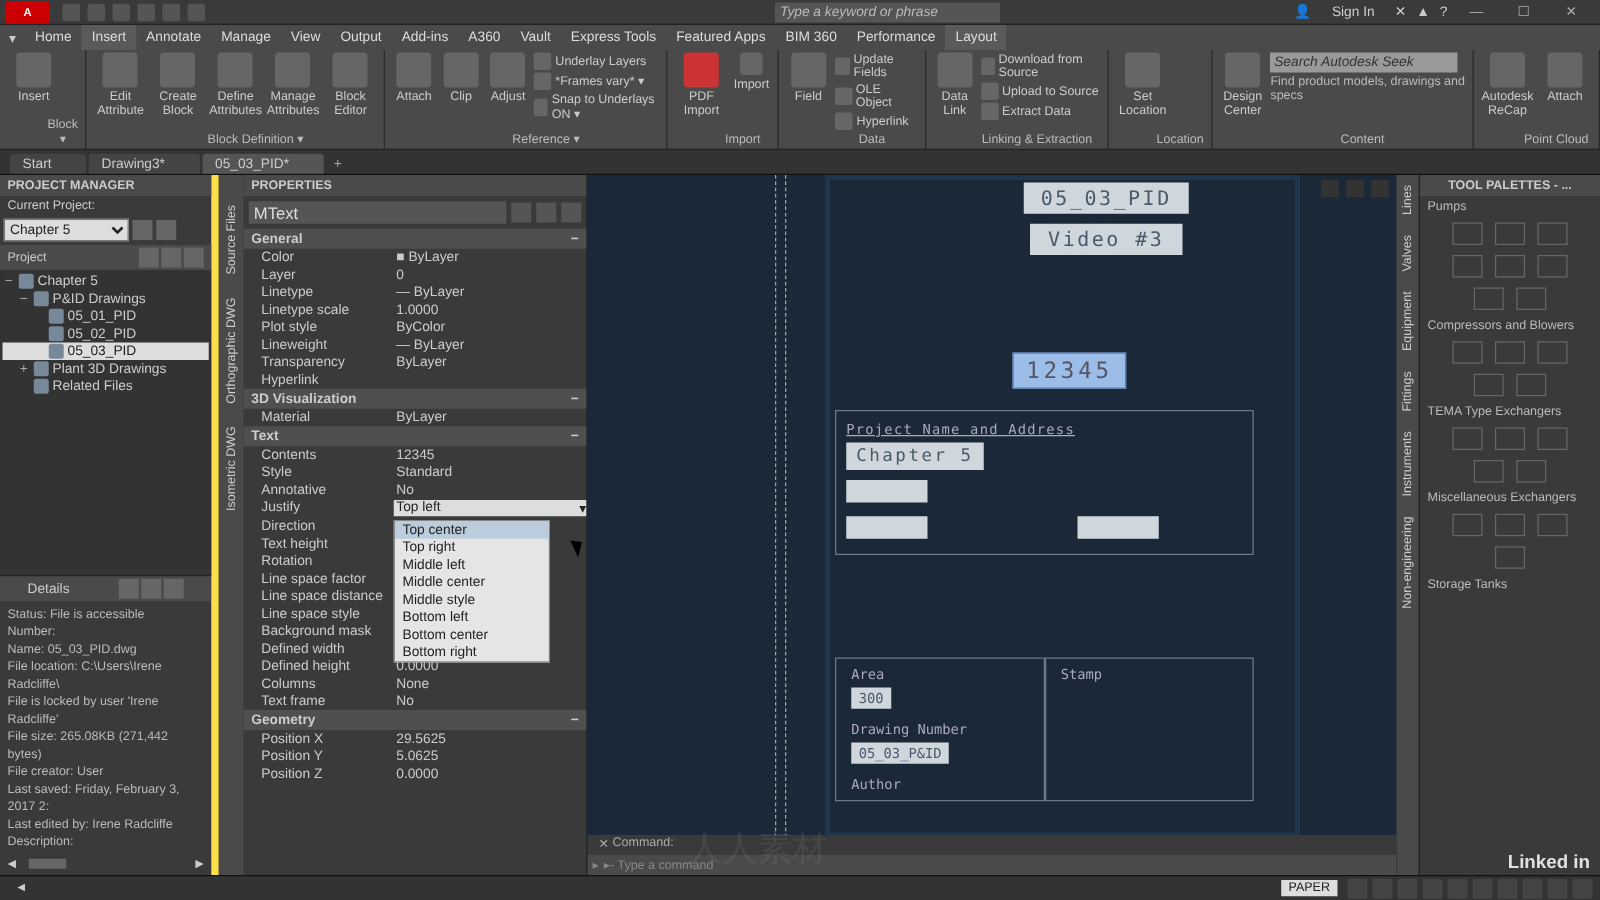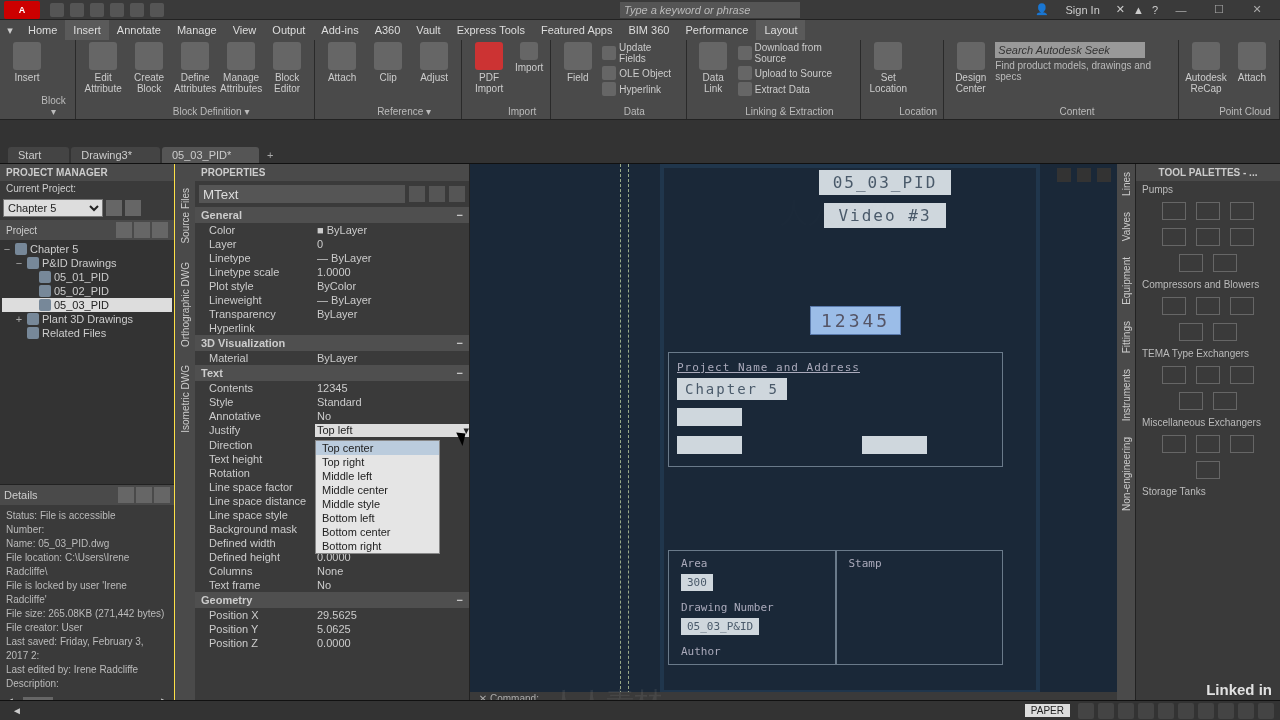--- a/index.html
+++ b/index.html
@@ -20,41 +20,41 @@
 .rgroup-body { flex:1; display:flex; gap:4px; align-items:flex-start; }
 .rgroup-title { font-size:10px; color:#bbb; text-align:center; padding-top:2px;margin-left:32px; }
 .rbtn-lg { display:flex; flex-direction:column; align-items:center; width:42px; gap:2px; }
 .rbtn-lg .ic { width:28px; height:28px; background:#666; border-radius:3px; }
 .rbtn-lg .lb { font-size:10px; text-align:center; line-height:1.1; }
 .rstack { display:flex; flex-direction:column; gap:2px; }
 .rline { display:flex; align-items:center; gap:3px; font-size:10px; }
 .rline .sic { width:14px; height:14px; background:#666; border-radius:2px; }
 .rsearch { width:150px; height:16px; background:#999; color:#333; padding:0 3px; display:flex; align-items:center; font-style:italic; }
 .rtxt { font-size:10px; color:#bbb; max-width:180px; }
-.filetabs { height:20px; background:#333; display:flex; align-items:flex-end; padding-left:8px; border-bottom:1px solid #111;margin-top:24px; }
+.filetabs { height:20px; background:#333; display:flex; align-items:flex-end; padding-left:8px; border-bottom:1px solid #111; }
 .ftab { padding:2px 28px 2px 10px; background:#444; margin-right:2px; font-size:11px; border-radius:3px 3px 0 0; position:relative; }
 .ftab.active { background:#555; }
 .ftab-add { width:18px; height:16px; display:flex; align-items:center; justify-content:center; color:#aaa; }
 .main { display:flex; height:560px; }
-.pm { width:175px; background:#3a3a3a; display:flex; flex-direction:column; border-right:1px solid #fde047; }
+.pm { width:175px; background:#3a3a3a; display:flex; flex-direction:column; border-right:6px solid #fde047; }
 .pm-hdr { background:#4a4a4a; padding:3px 6px; font-size:10px; font-weight:bold; }
 .pm-sub { padding:2px 6px; font-size:10px; }
 .pm-sel { display:flex; padding:3px; gap:3px; align-items:center; }
 .pm-sel select { flex:0 0 100px; background:#ddd; color:#222; font-size:11px; height:18px; }
 .pm-toolico { width:16px; height:16px; background:#666; }
 .pm-proj { background:#4a4a4a; padding:2px 6px; font-size:10px; display:flex; align-items:center; }
 .pm-proj .ticons { margin-left:auto; display:flex; gap:2px; }
 .pm-tree { flex:1; background:#333; overflow:auto; padding:2px; }
 .tree-item { display:flex; align-items:center; gap:3px; padding:1px 0; font-size:11px; }
 .tree-item .exp { width:10px; text-align:center; color:#aaa; }
 .tree-item .tic { width:12px; height:12px; background:#789; border-radius:2px; }
 .tree-item.sel { background:#ddd; color:#222; }
 .indent1{padding-left:12px}.indent2{padding-left:24px}
 .details { border-top:1px solid #222; flex:0 0 240px; overflow:auto; }
-.details-hdr { background:#4a4a4a; padding:2px 4px; display:flex; align-items:center; }
+.details-hdr { background:#4a4a4a; padding:2px 22px; display:flex; align-items:center; }
 .details-hdr .ticons { margin-left:auto; display:flex; gap:2px; }
 .details-body { padding:4px 6px; font-size:10px; line-height:1.4; color:#bbb; white-space:pre-wrap; }
 .details-scroll { height:12px; background:#3a3a3a; display:flex; align-items:center; }
 .details-scroll .sthumb{ width:30px; height:8px; background:#666; margin-left:4px; }
 .side-tabs { width:20px; background:#4a4a4a; display:flex; flex-direction:column; align-items:center; gap:10px; padding-top:20px; }
 .vtab { writing-mode:vertical-rl; transform:rotate(180deg); font-size:10px; padding:4px 2px; }
 .props { width:275px; background:#3a3a3a; display:flex; flex-direction:column; border-right:1px solid #222; }
 .props-hdr { background:#4a4a4a; padding:3px 6px; font-size:10px; font-weight:bold; }
 .props-sel { display:flex; padding:4px; gap:4px; align-items:center; }
 .props-sel input { flex:1; background:#555; border:none; color:#ddd; height:18px; padding:0 4px; }
@@ -196,20 +196,34 @@
           <div class="lb">Attach</div>
         </div>
     <div class="rbtn-lg">
           <div class="ic"></div>
           <div class="lb">Clip</div>
         </div>
     <div class="rbtn-lg">
           <div class="ic"></div>
           <div class="lb">Adjust</div>
         </div>
+    <div class="rstack">
+      <div class="rline">
+            <div class="sic"></div>
+            <span>Underlay Layers</span>
+          </div>
+      <div class="rline">
+            <div class="sic"></div>
+            <span>*Frames vary* ▾</span>
+          </div>
+      <div class="rline">
+            <div class="sic"></div>
+            <span>Snap to Underlays ON ▾</span>
+          </div>
+    </div>
   </div>
       <div class="rgroup-title">Reference ▾</div>
     </div>
   <div class="rgroup">
       <div class="rgroup-body">
     <div class="rbtn-lg">
           <div class="ic" style="background:#c33"></div>
           <div class="lb">PDF
 Import</div>
         </div>

